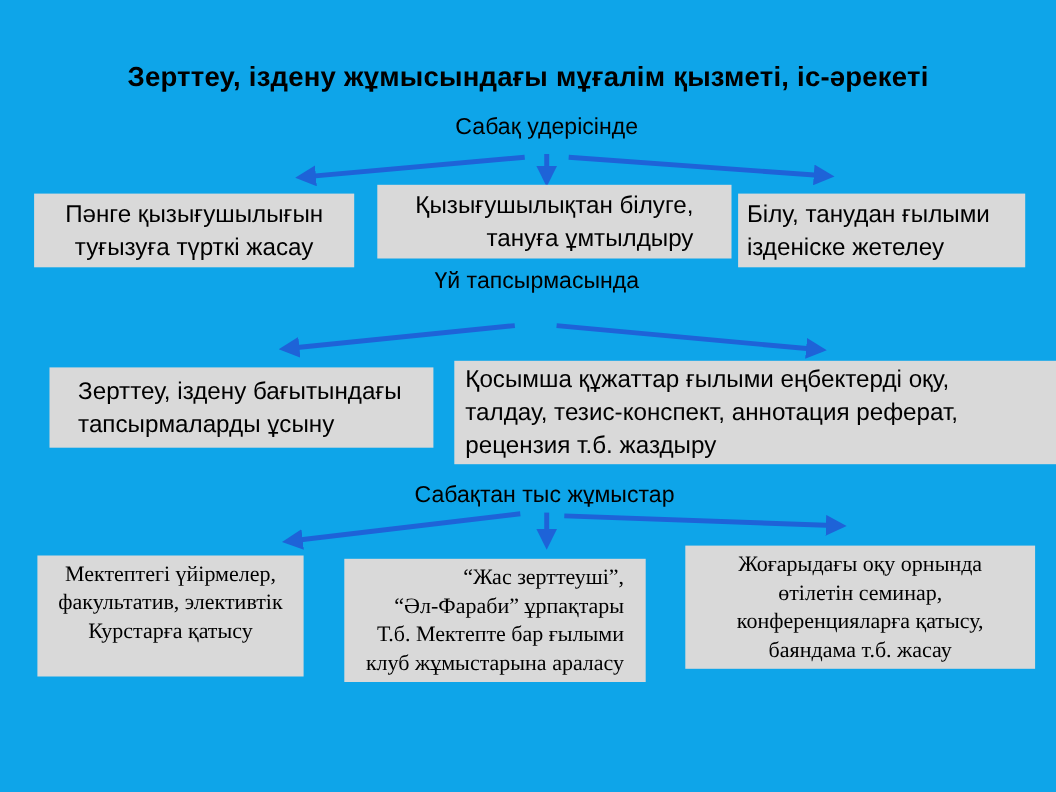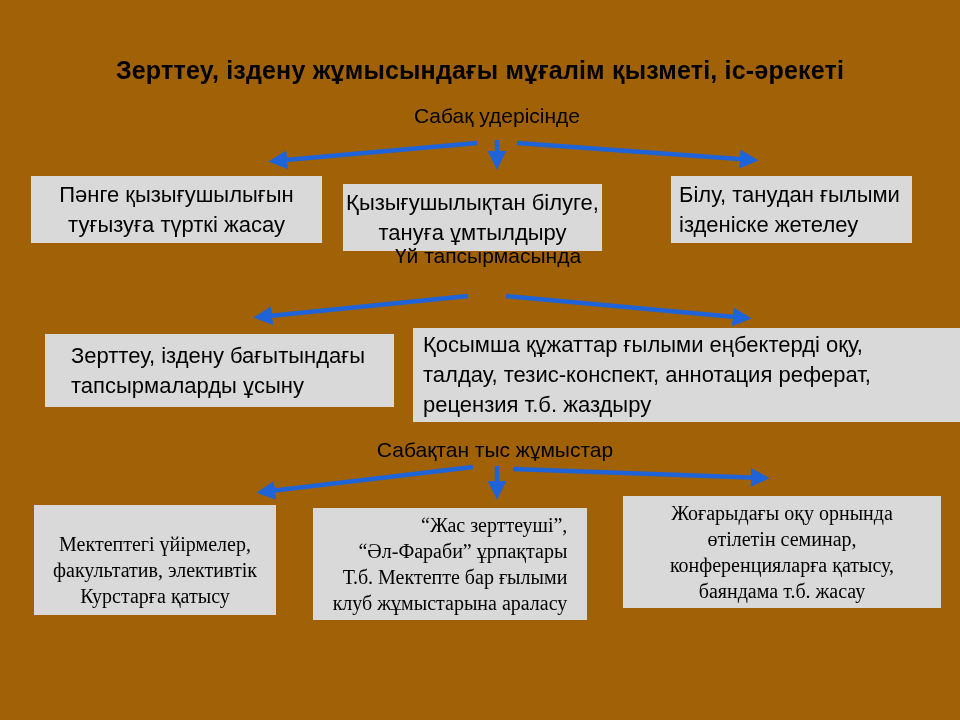--- a/index.html
+++ b/index.html
@@ -1,19 +1,19 @@
 <!DOCTYPE html>
 <html><head>
 <meta charset="utf-8">
 <style>
   html,body{margin:0;padding:0;background:#fff;}
   .slide{
     position:relative;
     width:960px;height:720px;
-    background:#a16207;
+    background:#0ea5e9;
     overflow:hidden;
     font-family:"Liberation Sans",sans-serif;
     color:#000;
   }
   .title{
     position:absolute;
     left:0;right:0;top:56px;
     text-align:center;
     font-size:25px;
     font-weight:bold;
@@ -40,25 +40,25 @@
   .gbox.serif{
     font-family:"Liberation Serif",serif;
     font-size:20px;
     line-height:26px;
   }
   .arrows{position:absolute;left:0;top:0;pointer-events:none;}
   .arrow-line{stroke:#1e63d8;stroke-width:4.5;fill:none;}
   #ah-path{fill:#1e63d8;}
   
   #r1b1{left:31px;top:176px;width:291px;height:67px;}
-  #r1b2{left:343px;top:184px;width:259px;height:67px;}
-  #r1b3{left:671px;top:176px;width:241px;height:67px;padding-left:8px;}
+  #r1b2{left:343px;top:168px;width:322px;height:67px;text-align:right;}
+  #r1b3{left:671px;top:176px;width:261px;height:67px;padding-left:8px;}
   #r2b1{left:17px;top:334px;width:349px;height:73px;padding-left:26px;margin-left:28px;}
   #r2b2{left:413px;top:328px;width:580px;height:94px;padding-left:10px;}
-  #r3b1{left:34px;top:505px;width:242px;height:110px;align-items:flex-start;padding-top:26px;}
+  #r3b1{left:34px;top:505px;width:242px;height:110px;align-items:flex-start;padding-top:4px;}
   #r3b2{left:313px;top:508px;width:274px;height:112px;}
   #r3b3{left:623px;top:496px;width:318px;height:112px;}
 </style>
 </head>
 <body>
 
 <div class="slide">
 
   <div class="title">Зерттеу, іздену жұмысындағы мұғалім қызметі, іс-әрекеті</div>
 

